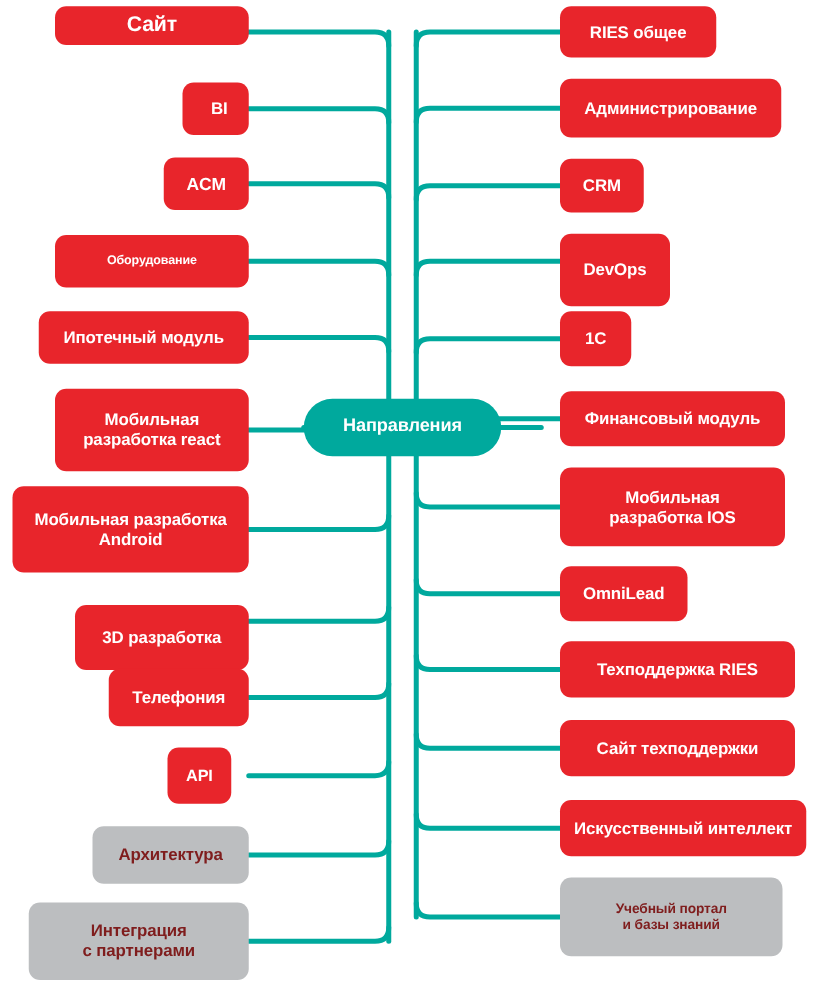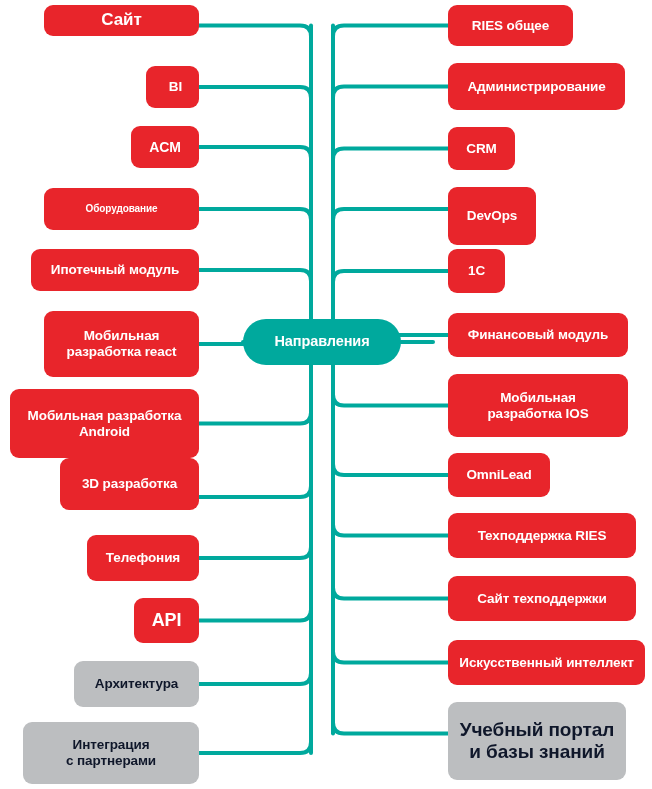--- a/index.html
+++ b/index.html
@@ -42,21 +42,21 @@
     letter-spacing: -0.1px;
     padding: 2px 6px;
     z-index: 3;
   }
   .node.red {
     background: #e8252b;
     color: #ffffff;
   }
   .node.gray {
     background: #bcbec0;
-    color: #0f172a;
+    color: #7f1d1d;
   }
   .node.center {
     background: #00a99d;
     color: #ffffff;
     border-radius: 40px;
     font-size: 14.5px;
   }
   .node .label {
     white-space: pre-line;
     display: block;
@@ -118,27 +118,27 @@
         <span class="label">Ипотечный модуль</span>
       </div>
       <div class="node red" style="left: 44px; top: 311px; width: 155px; height: 66px; font-size: 13.5px;">
         <span class="label">Мобильная
 разработка react</span>
       </div>
       <div class="node red" style="left: 10px; top: 389px; width: 189px; height: 69px; font-size: 13.5px;">
         <span class="label">Мобильная разработка
 Android</span>
       </div>
-      <div class="node red" style="left: 60px; top: 458px; width: 139px; height: 52px; font-size: 13.5px; justify-content: center;">
+      <div class="node red" style="left: 60px; top: 484px; width: 139px; height: 52px; font-size: 13.5px; justify-content: center;">
         <span class="label">3D разработка</span>
       </div>
       <div class="node red" style="left: 87px; top: 535px; width: 112px; height: 46px; font-size: 13.5px;">
         <span class="label">Телефония</span>
       </div>
-      <div class="node red" style="left: 134px; top: 598px; width: 65px; height: 45px; font-size: 18px;">
+      <div class="node red" style="left: 134px; top: 598px; width: 51px; height: 45px; font-size: 13px;">
         <span class="label">API</span>
       </div>
       <div class="node gray" style="left: 74px; top: 661px; width: 125px; height: 46px; font-size: 13.5px;">
         <span class="label">Архитектура</span>
       </div>
       <div class="node gray" style="left: 23px; top: 722px; width: 176px; height: 62px; font-size: 13.5px;">
         <span class="label">Интеграция
 с партнерами</span>
       </div>
     </div>
@@ -170,21 +170,21 @@
       </div>
       <div class="node red" style="left: 448px; top: 513px; width: 188px; height: 45px; font-size: 13.5px;">
         <span class="label">Техподдержка RIES</span>
       </div>
       <div class="node red" style="left: 448px; top: 576px; width: 188px; height: 45px; font-size: 13.5px;">
         <span class="label">Сайт техподдержки</span>
       </div>
       <div class="node red" style="left: 448px; top: 640px; width: 197px; height: 45px; font-size: 13.5px;">
         <span class="label">Искусственный интеллект</span>
       </div>
-      <div class="node gray" style="left: 448px; top: 702px; width: 178px; height: 78px; font-size: 19px;">
+      <div class="node gray" style="left: 448px; top: 702px; width: 178px; height: 63px; font-size: 11px;">
         <span class="label">Учебный портал
 и базы знаний</span>
       </div>
     </div>
 
   <div class="node center" id="center-node" style="left: 243px; top: 319px; width: 158px; height: 46px;">
     <span class="label">Направления</span>
   </div>
 
 </div>

